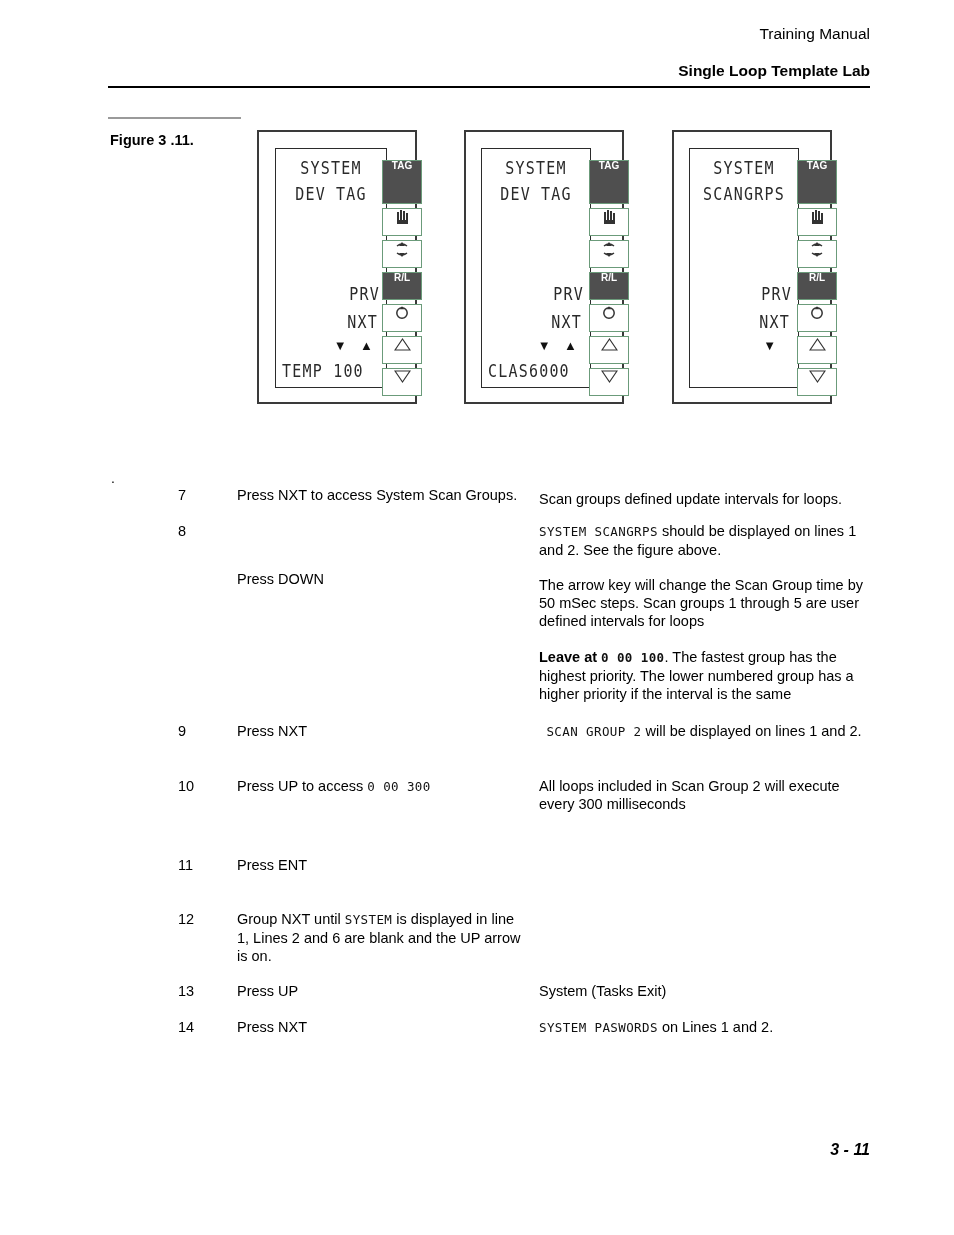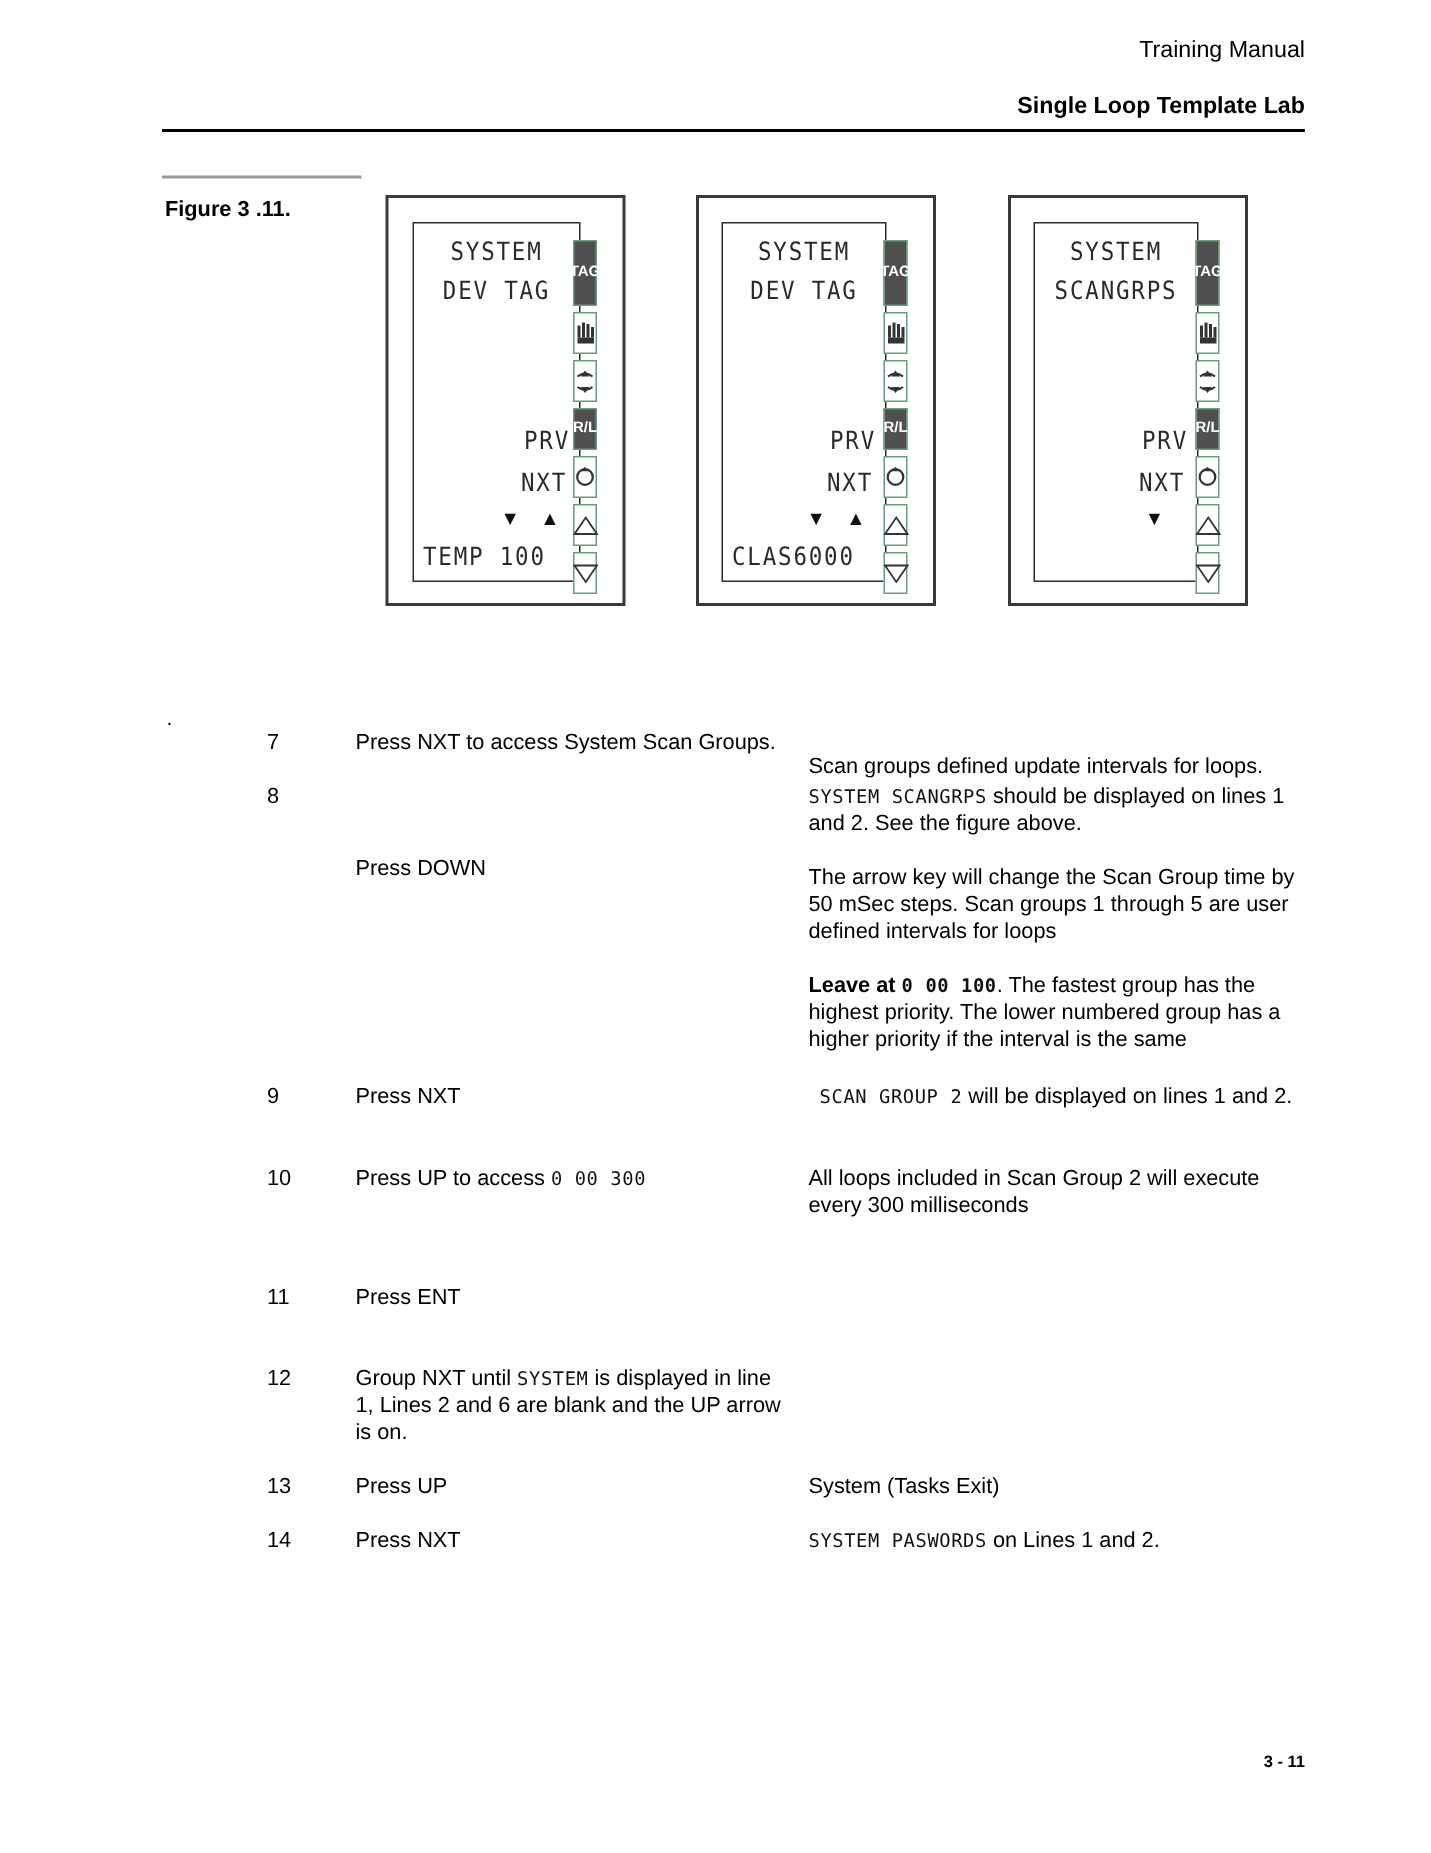--- a/index.html
+++ b/index.html
@@ -127,33 +127,33 @@
   }
 
   
   .btncol {
     position: absolute;
     right: 8px;
     top: 28px;
     width: 25px;
   }
   .btn {
-    width: 16px;
+    width: 40px;
     height: 28px;
     margin-bottom: 4px;
     background: #4f4f4f;
     border: 1.5px solid #6b9b7a;
     box-sizing: border-box;
     position: relative;
     color: #ffffff;
     font-size: 10px;
     font-weight: bold;
     font-family: "Liberation Sans", sans-serif;
     display: flex;
-    align-items: center;
+    align-items: flex-start;
     justify-content: center;
     line-height: 1;
   }
   .btn.tall { height: 44px; }
   .btn.light { background: #ffffff; color: #111111; }
   .btn svg { display: block; }
 
   
   #stray-dot {
     position: absolute;
@@ -199,24 +199,24 @@
     letter-spacing: 0.4px;
     color: #111111;
   }
   .b { font-weight: bold; }
 
   
   #footer {
     position: absolute;
     right: 84px;
     top: 1141px;
-    font-size: 11px;
+    font-size: 16px;
+    font-style: italic;
     font-weight: bold;
     white-space: nowrap;
-    margin-top: 28px;
   }
 </style>
 </head>
 <body>
 
 <div id="header">
   <div id="header-line1">Training Manual</div>
   <div id="header-line2">Single Loop Template Lab</div>
   <div id="header-rule"></div>
 </div>
@@ -428,21 +428,21 @@
   </div>
 </div>
 
 <div id="stray-dot">.</div>
 
 <div id="steps">
 
   <div class="step" style="height:36px;">
     <div class="step-num" style="top:0;">7</div>
     <div class="step-action" style="top:0;">Press NXT to access System Scan Groups.</div>
-    <div class="step-result" style="top:16px;">Scan groups defined update intervals for loops.</div>
+    <div class="step-result" style="top:4px;">Scan groups defined update intervals for loops.</div>
   </div>
 
   <div class="step" style="height:200px;">
     <div class="step-num" style="top:0;">8</div>
     <div class="step-action" style="top:0;margin-top:48px;">Press DOWN</div>
     <div class="step-result" style="top:0;">
       <span class="lcdtext">SYSTEM SCANGRPS</span><span> should be displayed on lines 1 and 2. See the figure above.</span>
     </div>
     <div class="step-result" style="top:54px;">The arrow key will change the Scan Group time by 50 mSec steps. Scan groups 1 through 5 are user defined intervals for loops</div>
     <div class="step-result" style="top:126px;">

